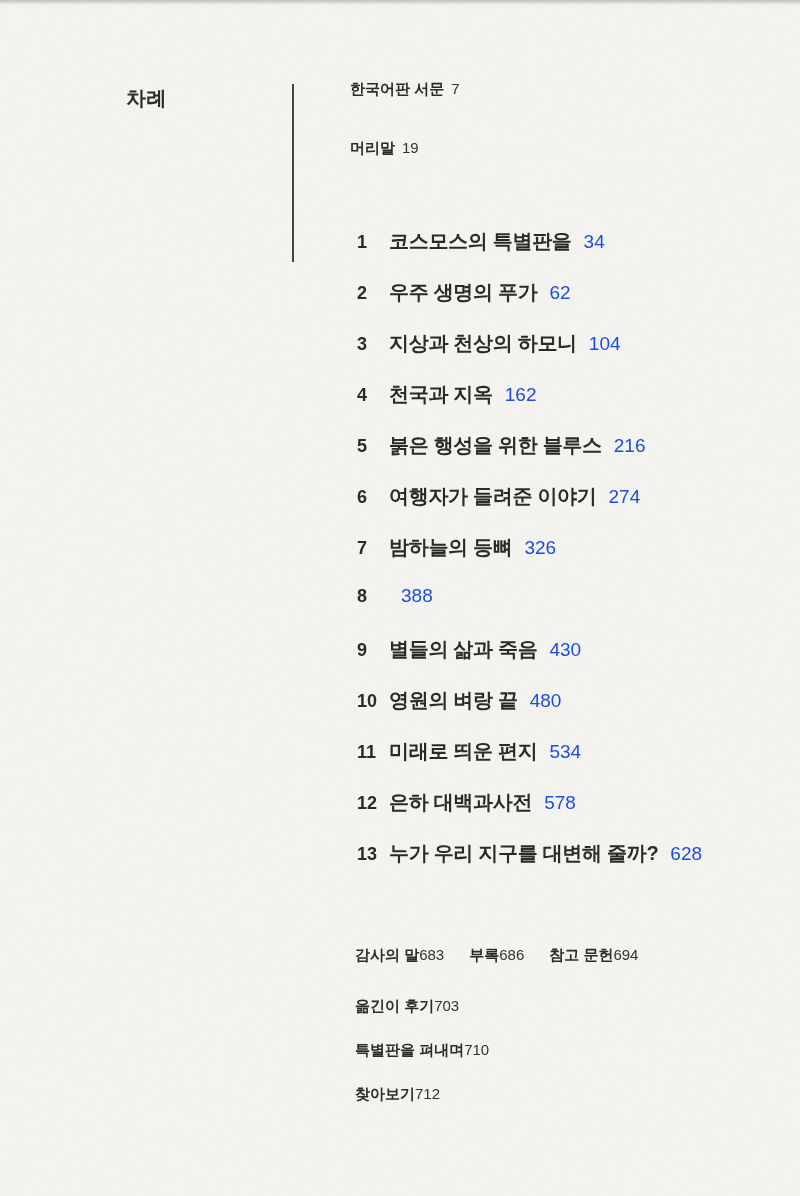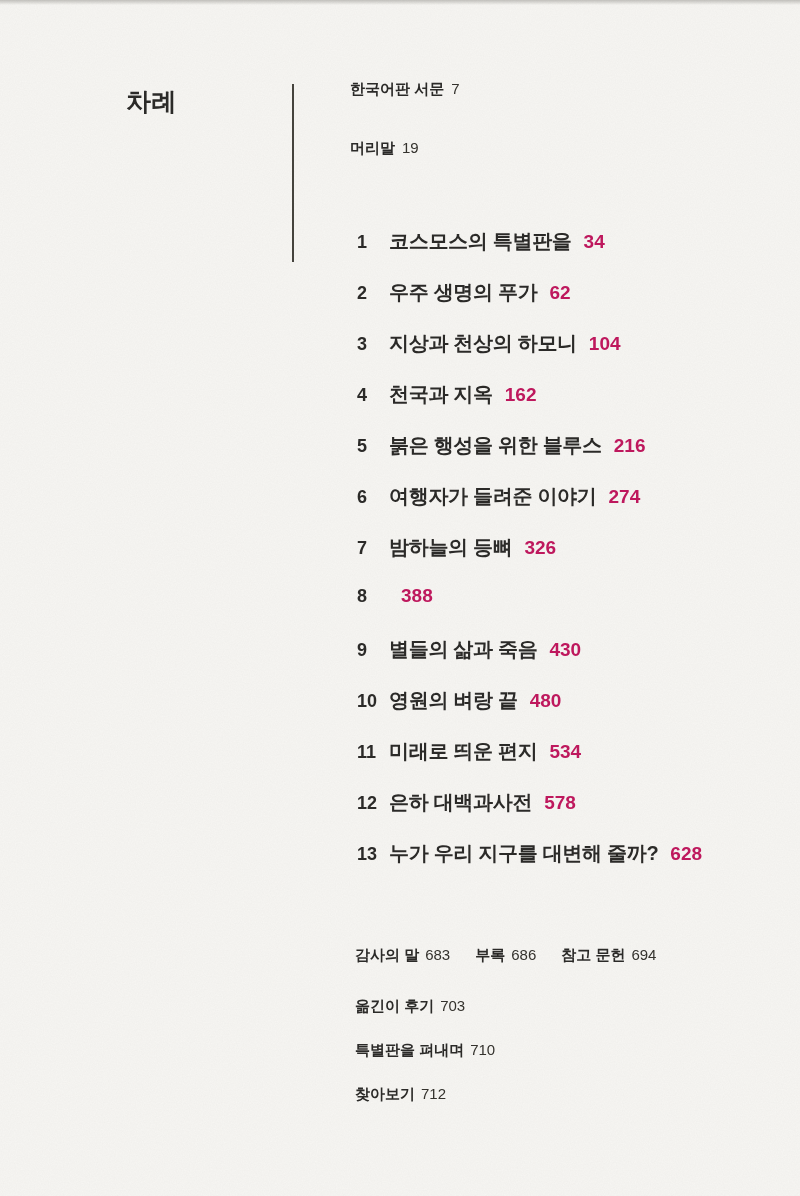--- a/index.html
+++ b/index.html
@@ -15,43 +15,43 @@
     color: #2b2a28;
     overflow: hidden;
   }
   .noise-layer { position: absolute; top: 0; left: 0; pointer-events: none; }
   .top-edge {
     position: absolute; top: 0; left: 0; right: 0; height: 5px;
     background: linear-gradient(rgba(110,108,102,0.38), rgba(110,108,102,0));
   }
   .toc-title {
     position: absolute; left: 126px; top: 85px;
-    font-size: 25px; font-weight: 700; letter-spacing: 0.5px;
+    font-size: 20px; font-weight: 700; letter-spacing: 0.5px;
   }
   .divider {
     position: absolute; left: 292px; top: 84px;
     width: 2px; height: 178px;
     background: #45433d;
   }
   .fm-item { position: absolute; left: 350px; font-size: 15px; font-weight: 700; white-space: nowrap; }
   .fm-item.fm-0 { top: 80px; }
   .fm-item.fm-1 { top: 139px; }
   .fm-page { font-weight: 400; font-size: 15px; margin-left: 7px; color: #34322d; }
 
   .chapters { position: absolute; left: 357px; top: 228px; }
   .ch-row { display: flex; align-items: baseline; height: 23px; margin-bottom: 28px; white-space: nowrap; }
   .ch-num { display: inline-block; width: 32px; font-size: 18px; font-weight: 700; flex: 0 0 32px; }
   .ch-title { font-size: 20px; font-weight: 700; letter-spacing: -0.3px; }
-  .ch-page { margin-left: 12px; font-size: 19px; font-weight: 700; color: #be185d; }
+  .ch-page { margin-left: 12px; font-size: 19px; font-weight: 400; color: #1d4ed8; }
 
   .back-row { position: absolute; left: 355px; display: flex; gap: 25px; white-space: nowrap; }
   .back-row.row-1 { top: 946px; }
   .back-row.row-2 { top: 997px; flex-direction: column; }
   .bm-item { font-size: 15px; font-weight: 700; }
-  .bm-page { font-weight: 400; margin-left: 6px; color: #34322d; }
+  .bm-page { font-weight: 400; color: #34322d; }
 </style>
 </head>
 <body>
 
 <div class="page">
 
   <svg class="noise-layer" width="800" height="1196" xmlns="http://www.w3.org/2000/svg">
     <filter id="paperNoise">
       <feTurbulence type="fractalNoise" baseFrequency="0.85" numOctaves="2" seed="11" result="n"></feTurbulence>
       <feColorMatrix in="n" type="matrix" values="0 0 0 0 0.42  0 0 0 0 0.41  0 0 0 0 0.39  0 0 0 0.6 0"></feColorMatrix>

